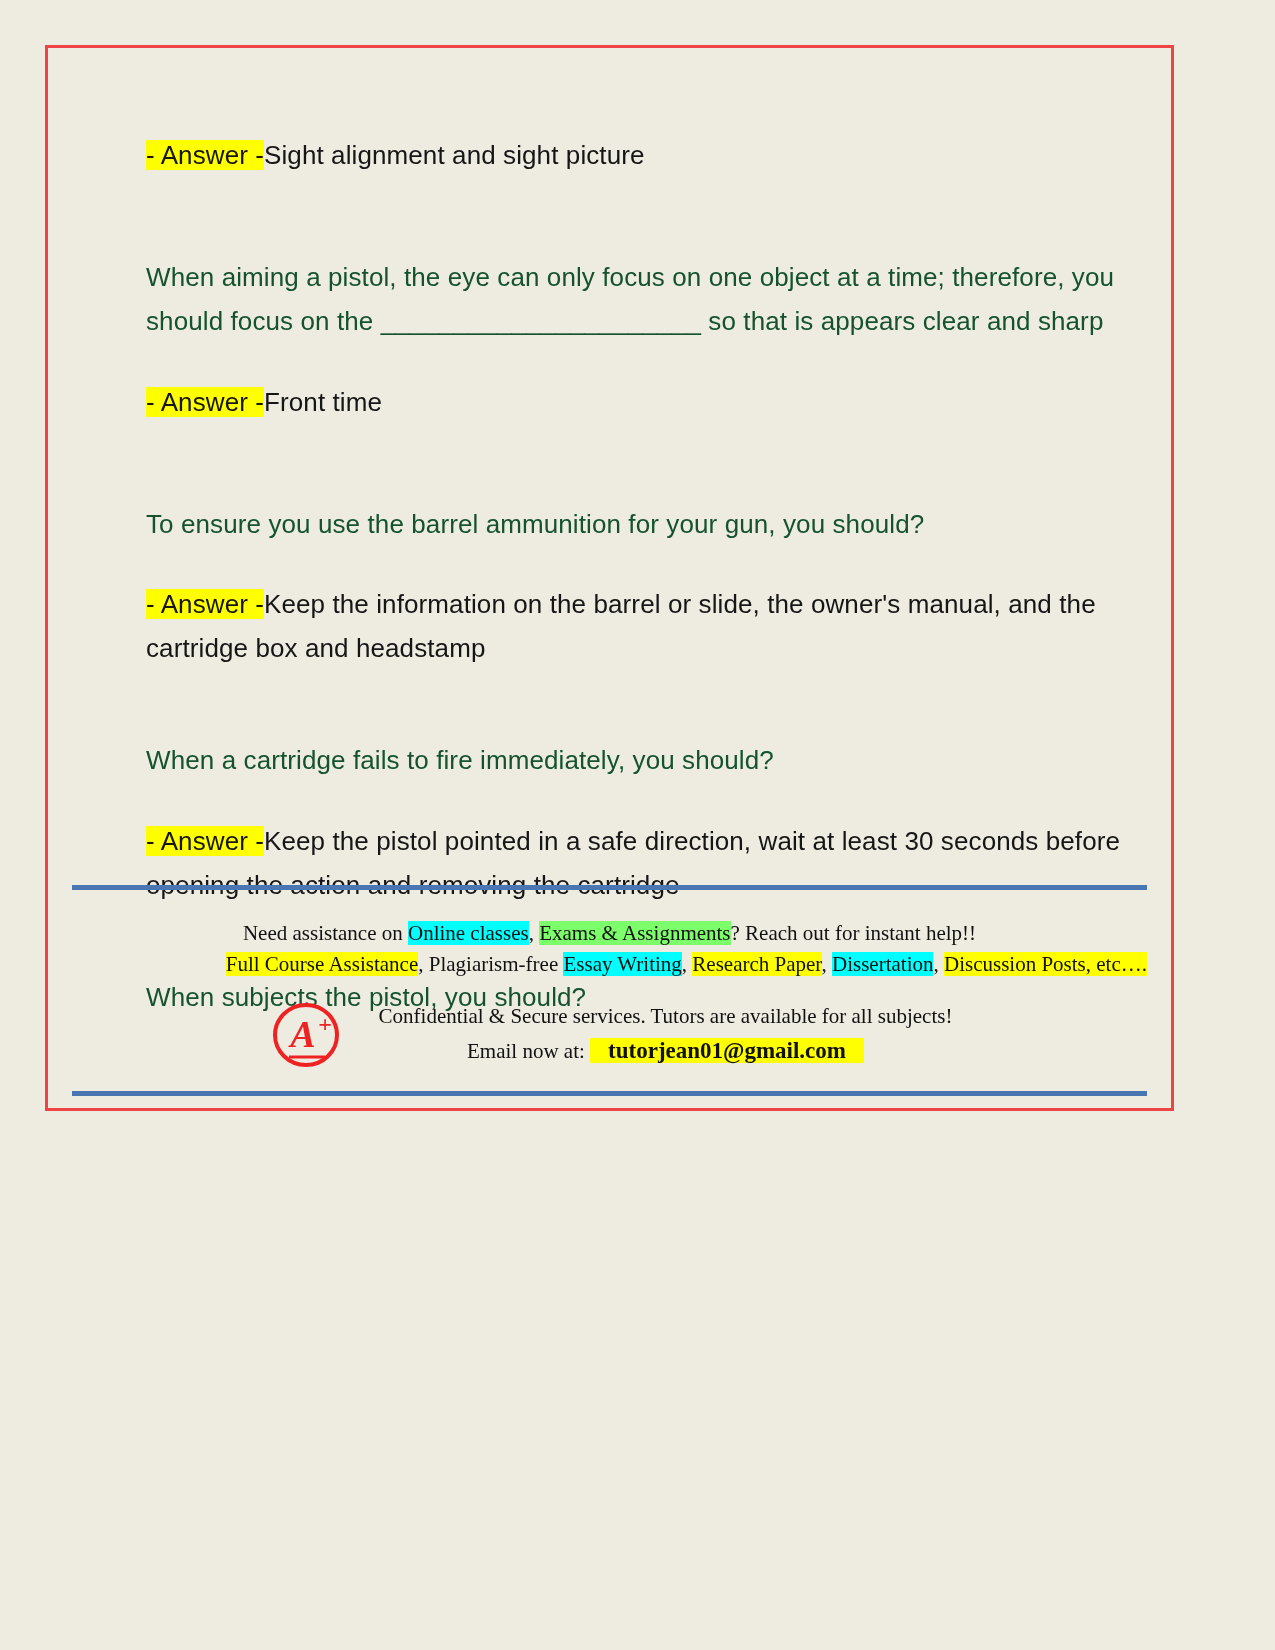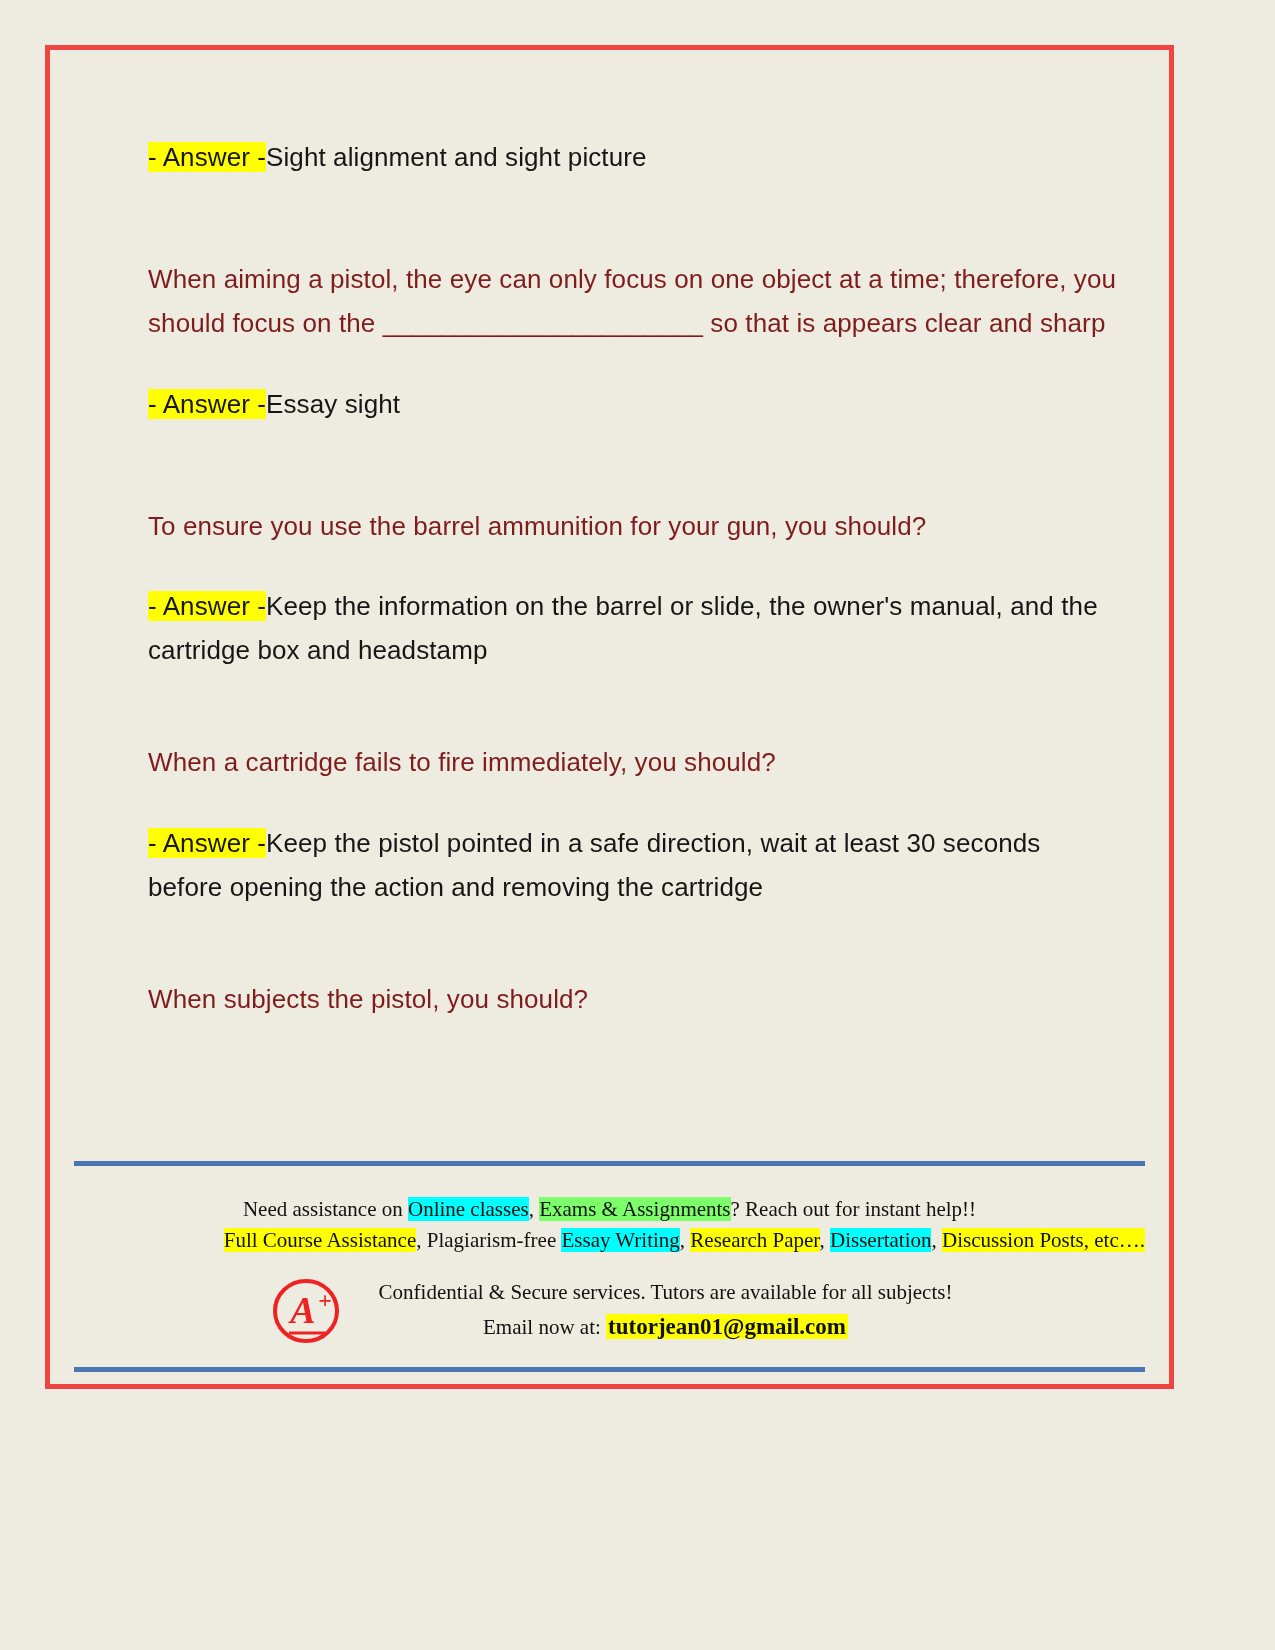--- a/index.html
+++ b/index.html
@@ -12,38 +12,38 @@
     height: 1650px;
     font-family: "Liberation Sans", sans-serif;
     position: relative;
     overflow: hidden;
   }
   .page {
     position: absolute;
     left: 45px;
     top: 45px;
     width: 1129px;
-    height: 1344px;
-    border: 5px solid #ef4444;
+    height: 1066px;
+    border: 3px solid #ef4444;
     background: #eeebe0;
     box-sizing: border-box;
   }
   .content {
     position: absolute;
     left: 98px;
     top: 85px;
     right: 48px;
   }
   .qa-block {
     margin-bottom: 0;
   }
   .question {
     font-size: 26px;
     line-height: 1.70;
-    color: #7f1d1d;
+    color: #14532d;
     margin: 0 0 10px 0;
     letter-spacing: 0.1px;
   }
   .answer {
     font-size: 26px;
     line-height: 1.70;
     color: #161616;
     margin: 0;
     letter-spacing: 0.1px;
   }
@@ -103,21 +103,21 @@
     font-size: 21px;
     line-height: 1.6;
     text-align: center;
     color: #111;
     margin-left: 16px;
   }
   .email {
     font-weight: bold;
     font-size: 23px;
     background: #ffff00;
-    padding: 0 2px;
+    padding: 0 18px;
   }
   .rule-bottom {
     height: 5px;
     background: #4a77b4;
     margin-top: 4px;
   }
 </style>
 </head>
 <body>
 
@@ -127,21 +127,21 @@
 
     <div class="qa-block">
       <p class="answer"><span class="hl-yellow">- Answer -</span><span>Sight alignment and sight picture</span></p>
     </div>
 
     <div class="spacer-lg"></div>
 
     <div class="qa-block">
       <p class="question">When aiming a pistol, the eye can only focus on one object at a time; therefore, you should focus on the ______________________ so that is appears clear and sharp</p>
       <div class="spacer-sm"></div>
-      <p class="answer"><span class="hl-yellow">- Answer -</span><span>Essay sight</span></p>
+      <p class="answer"><span class="hl-yellow">- Answer -</span><span>Front time</span></p>
     </div>
 
     <div class="spacer-lg"></div>
 
     <div class="qa-block">
       <p class="question">To ensure you use the barrel ammunition for your gun, you should?</p>
       <div class="spacer-sm"></div>
       <p class="answer"><span class="hl-yellow">- Answer -</span><span>Keep the information on the barrel or slide, the owner's manual, and the cartridge box and headstamp</span></p>
     </div>
 

